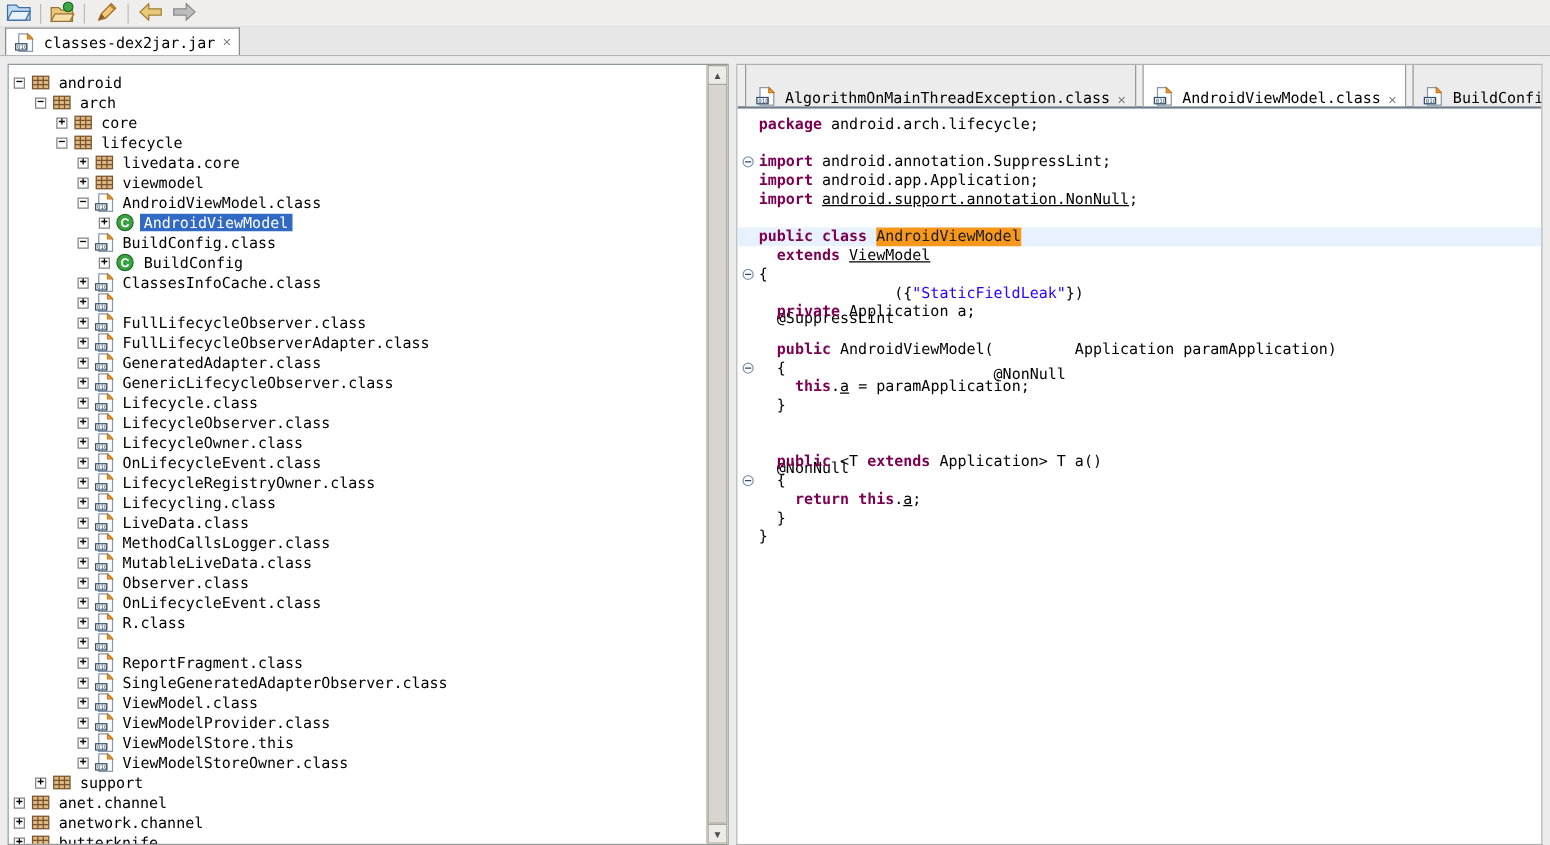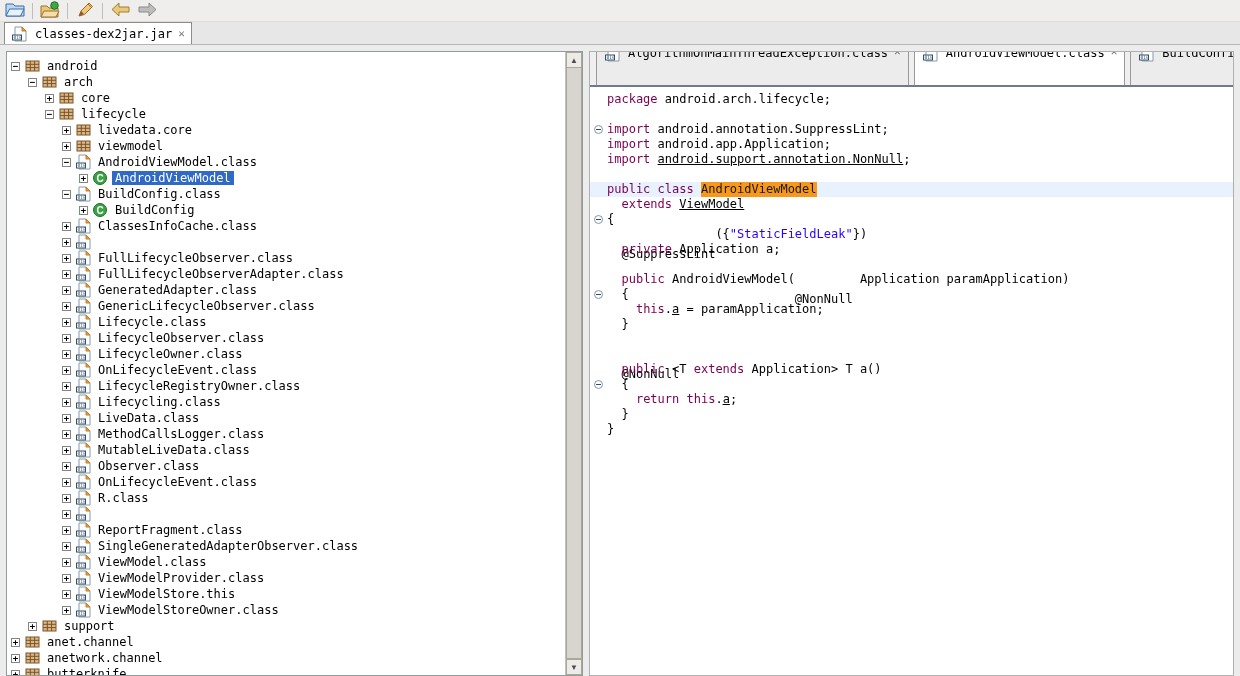--- a/index.html
+++ b/index.html
@@ -43,35 +43,35 @@
   .sbtn { height:16px; flex:none; background:#EDEBE7; border:1px solid #ACA899;
           display:flex; align-items:center; justify-content:center;
           font-size:8px; color:#4D4D4D; }
   .sthumb { flex:1; background:#D8D5D0; border:1px solid #ACA899; border-top:none; }
 
   
   .editor { width:645px; height:625px; display:flex; flex-direction:column;
             background:#fff; border:1px solid #B0B0B0; overflow:hidden; }
   .etabs { height:35px; flex:none; background:#EFEFEF; display:flex; align-items:flex-end;
            gap:5px; padding:0 0 0 6px; border-bottom:2px solid #6E7B8B; }
-  .etab { height:40px; display:flex; align-items:flex-start; gap:4px; padding:0 7px;
+  .etab { height:40px; display:flex; align-items:flex-end; gap:4px; padding:0 7px;
           border:1px solid #9A9A9A; border-bottom:none; background:#ECECEC;
           font:12px "DejaVu Sans Mono", monospace; color:#000; }
   .etab.active { background:#FFFFFF; }
 
   .codearea { flex:1; background:#fff; overflow:hidden; padding-top:5px; }
   .cline { height:15px; display:flex; align-items:center; white-space:pre;
            font:12px/15px "DejaVu Sans Mono", monospace; color:#000; }
   .cline.current { background:#E8F2FE; }
   .gut { width:17px; flex:none; display:flex; align-items:center; justify-content:center; }
   .fold { width:9px; height:9px; border:1px solid #8096B0; border-radius:50%;
           background:#fff; position:relative; }
   .fold::after { content:""; position:absolute; left:1px; right:1px; top:3px;
                  border-top:1px solid #2A4A74; }
-  .k { color:#7B0052; font-weight:normal; }
+  .k { color:#7B0052; font-weight:bold; }
   .s { color:#2A00FF; }
   .a { color:#000000;margin-top:40px; }
   .l { color:#000; text-decoration:underline; }
   .f { color:#000; text-decoration:underline; }
   .h { background:#F7981D; color:#1A1A1A; }
 </style>
 </head>
 <body>
 
 <div class="toolbar" id="toolbar">

